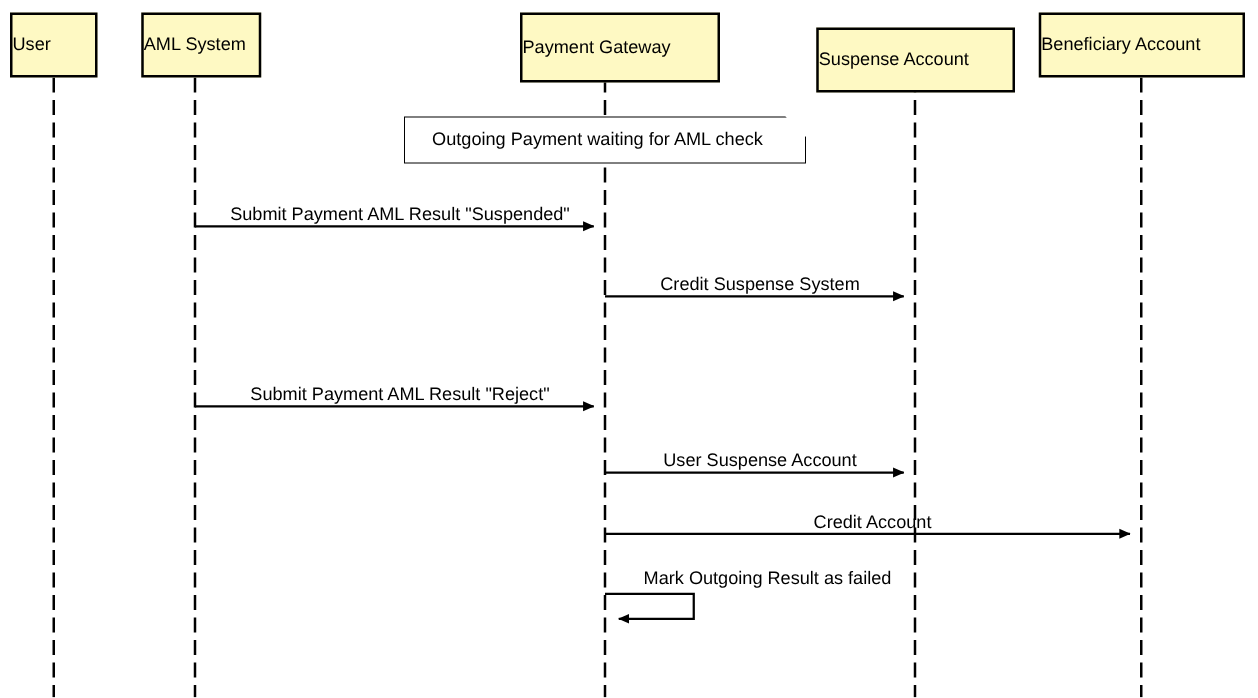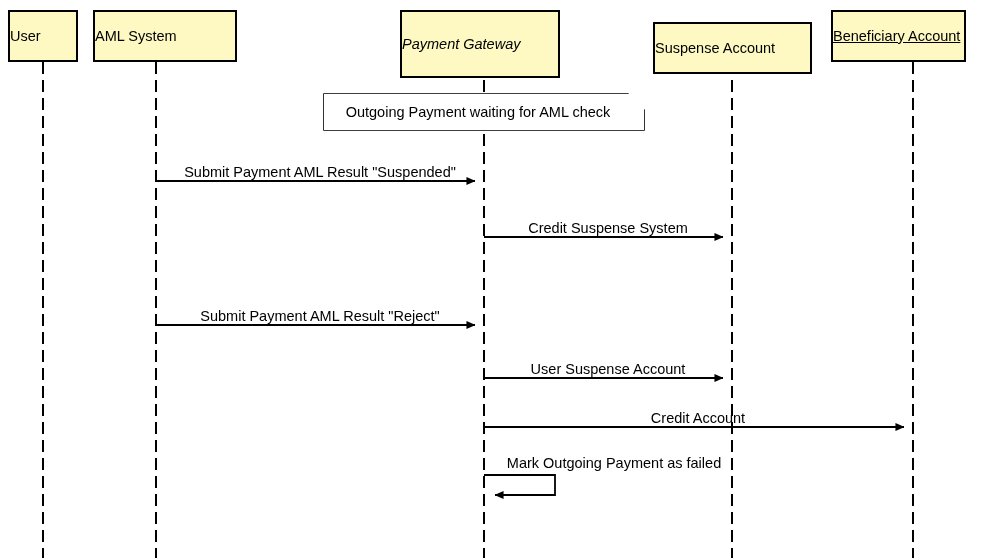--- a/index.html
+++ b/index.html
@@ -90,42 +90,42 @@
         <line x1="484" x2="723" y1="378" y2="378" stroke="#000000" stroke-width="1.8" marker-end="url(#arrow-filled)"></line>
         <line x1="484" x2="904" y1="427" y2="427" stroke="#000000" stroke-width="1.8" marker-end="url(#arrow-filled)"></line>
         <path d="M 484 475 L 555 475 L 555 495 L 495 495" fill="none" stroke="#000000" stroke-width="1.8" marker-end="url(#arrow-filled-left)"></path>
       </g>
   </svg>
 
   <div id="participants-layer">
       <div class="participant" style="left: 8px; top: 10px; width: 70px; height: 52px;">
         <span>User</span>
       </div>
-      <div class="participant" style="left: 93px; top: 10px; width: 144px; height: 52px;">
+      <div class="participant" style="left: 113px; top: 10px; width: 96px; height: 52px;">
         <span>AML System</span>
       </div>
-      <div class="participant" style="left: 400px; top: 10px; width: 160px; height: 68px; font-style: italic;">
+      <div class="participant" style="left: 416px; top: 10px; width: 160px; height: 56px;">
         <span>Payment Gateway</span>
       </div>
       <div class="participant" style="left: 653px; top: 10px; width: 159px; height: 52px; margin-top: 12px;">
         <span>Suspense Account</span>
       </div>
-      <div class="participant" style="left: 831px; top: 10px; width: 135px; height: 52px; text-decoration: underline;">
+      <div class="participant" style="left: 831px; top: 10px; width: 165px; height: 52px;">
         <span>Beneficiary Account</span>
       </div>
     </div>
 
   <div id="notes-layer">
       <div class="note" style="left: 324px; top: 94px; width: 320px; height: 36px; text-align: center;">
         <span>Outgoing Payment waiting for AML check</span>
       </div>
     </div>
 
   <div id="labels-layer">
       <div class="msg-label" style="left: 320px; top: 165px;">Submit Payment AML Result "Suspended"</div>
       <div class="msg-label" style="left: 608px; top: 221px;">Credit Suspense System</div>
       <div class="msg-label" style="left: 320px; top: 309px;">Submit Payment AML Result "Reject"</div>
       <div class="msg-label" style="left: 608px; top: 362px;">User Suspense Account</div>
       <div class="msg-label" style="left: 698px; top: 411px; text-align: right;">Credit Account</div>
-      <div class="msg-label" style="left: 614px; top: 456px;">Mark Outgoing Payment as failed</div>
+      <div class="msg-label" style="left: 614px; top: 456px;">Mark Outgoing Result as failed</div>
     </div>
 
 </div>
 
 </body></html>

